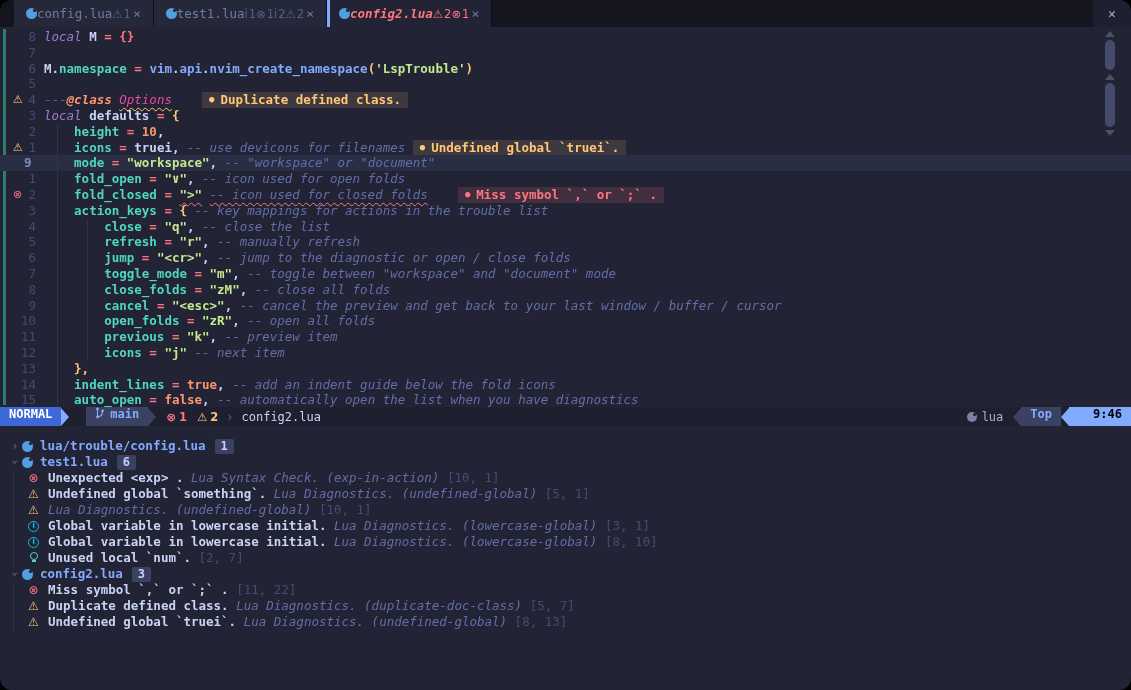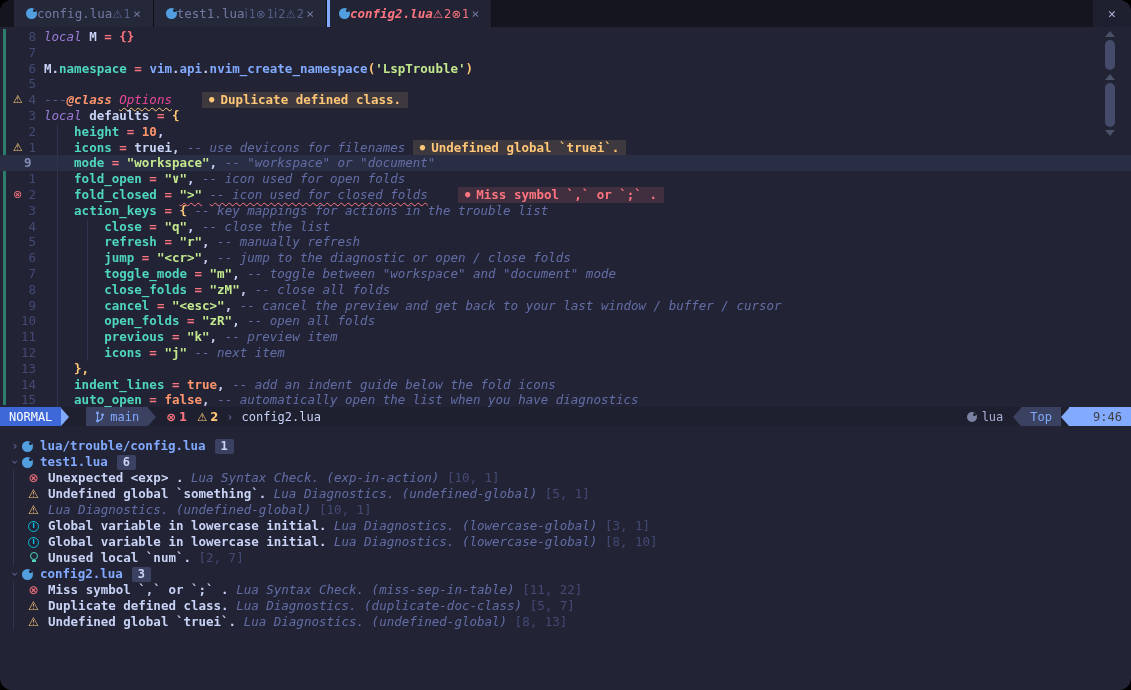--- a/index.html
+++ b/index.html
@@ -62,36 +62,36 @@
   .virt .bullet{font-size:9px;margin-right:6px}
 
   
   .scrollbar{position:absolute;right:15px;top:0;width:12px}
   .sb-arrow{position:absolute;left:1px;width:0;height:0;border-left:5px solid transparent;border-right:5px solid transparent}
   .sb-up{border-bottom:6px solid #4a5168} .sb-down{border-top:6px solid #4a5168}
   .sb-thumb{position:absolute;left:1px;width:10px;background:#454b6b;border-radius:5px}
 
   
   .statusline{height:19px;background:var(--bg-dark);display:flex;align-items:center;font-size:12px;color:var(--fg)}
-  .seg{display:flex;align-items:center;height:100%;padding:0 9px;font-weight:normal}
+  .seg{display:flex;height:100%;padding:0 9px;font-weight:bold}
   .seg-mode{background:var(--modebg);color:#fff}
   .arr{width:0;height:0;border-top:9.5px solid transparent;border-bottom:9.5px solid transparent;flex:none}
   .arr-mode{border-left:8px solid var(--blue)}
   .seg-git{background:var(--badge);color:var(--blue);gap:5px}
   .arr-git{border-left:8px solid var(--badge)}
   .sl-diag{display:flex;align-items:center;gap:3px;margin-left:10px;font-weight:bold;font-family:"DejaVu Sans",sans-serif;font-size:11.5px}
   .sl-err{color:var(--red)} .sl-warn{color:var(--yellow)}
   .sl-sep{color:var(--dim);margin:0 8px;font-weight:bold}
   .spacer{flex:1}
   .ft{display:flex;align-items:center;gap:5px;margin-right:10px;color:#a9b1d6}
   .arrl{width:0;height:0;border-top:9.5px solid transparent;border-bottom:9.5px solid transparent;flex:none}
   .arrl-top{border-right:8px solid var(--badge)}
   .seg-top{background:var(--badge);color:var(--blue)}
   .arrl-time{border-right:8px solid var(--blue)}
-  .seg-time{background:var(--blue);color:#404040;min-width:62px;justify-content:flex-end}
+  .seg-time{background:var(--blue);color:#000000;min-width:62px;justify-content:flex-end}
 
   
   .trouble{height:264px;padding-top:12px;font-size:12.5px;line-height:16px}
   .trow{display:flex;align-items:center;height:16px;position:relative;white-space:pre;cursor:pointer}
   .tguide{position:absolute;left:13px;top:0;bottom:0;width:1px;background:var(--guide)}
   .fold{width:14px;margin-left:8px;color:var(--dim);font-weight:bold;text-align:center;flex:none}
   .fold.open{transform:rotate(90deg)}
   .trow .lua-icon{margin:0 7px 0 0}
   .fname{color:var(--blue);font-weight:bold}
   .badge{background:var(--badge);color:var(--fg);font-weight:bold;padding:0 6px;margin-left:9px;border-radius:2px;font-size:12px;line-height:15px}
@@ -242,19 +242,19 @@
     <div id="trouble-rows">
         <div class="trow"><span class="fold">›</span><span class="lua-icon"></span><span class="fname">lua/trouble/config.lua</span><span class="badge">1</span></div>
         <div class="trow"><span class="fold open">›</span><span class="lua-icon"></span><span class="fname">test1.lua</span><span class="badge">6</span></div>
         <div class="trow"><span class="tguide"></span><span class="sev sev-error"><span>⊗</span></span><span class="tmsg">Unexpected &lt;exp&gt; . </span><span class="tsrc">Lua Syntax Check. (exp-in-action) </span><span class="tpos">[10, 1]</span></div>
         <div class="trow"><span class="tguide"></span><span class="sev sev-warn"><span>⚠</span></span><span class="tmsg">Undefined global `something`. </span><span class="tsrc">Lua Diagnostics. (undefined-global) </span><span class="tpos">[5, 1]</span></div>
         <div class="trow"><span class="tguide"></span><span class="sev sev-warn"><span>⚠</span></span><span class="tsrc">Lua Diagnostics. (undefined-global) </span><span class="tpos">[10, 1]</span></div>
         <div class="trow"><span class="tguide"></span><span class="sev sev-info"><span class="ci">i</span></span><span class="tmsg">Global variable in lowercase initial. </span><span class="tsrc">Lua Diagnostics. (lowercase-global) </span><span class="tpos">[3, 1]</span></div>
         <div class="trow"><span class="tguide"></span><span class="sev sev-info"><span class="ci">i</span></span><span class="tmsg">Global variable in lowercase initial. </span><span class="tsrc">Lua Diagnostics. (lowercase-global) </span><span class="tpos">[8, 10]</span></div>
         <div class="trow"><span class="tguide"></span><span class="sev sev-hint"><span class="bulb"></span></span><span class="tmsg">Unused local `num`. </span><span class="tpos">[2, 7]</span></div>
         <div class="trow"><span class="fold open">›</span><span class="lua-icon"></span><span class="fname">config2.lua</span><span class="badge">3</span></div>
-        <div class="trow"><span class="tguide"></span><span class="sev sev-error"><span>⊗</span></span><span class="tmsg">Miss symbol `,` or `;` . </span><span class="tsrc">Lua Syntax Check. (miss-sep-in-table) </span><span class="tpos">[11, 22]</span></div>
+        <div class="trow"><span class="tguide"></span><span class="sev sev-error"><span>⊗</span></span><span class="tmsg">Miss symbol `,` or `;` . </span><span class="tpos">[11, 22]</span></div>
         <div class="trow"><span class="tguide"></span><span class="sev sev-warn"><span>⚠</span></span><span class="tmsg">Duplicate defined class. </span><span class="tsrc">Lua Diagnostics. (duplicate-doc-class) </span><span class="tpos">[5, 7]</span></div>
         <div class="trow"><span class="tguide"></span><span class="sev sev-warn"><span>⚠</span></span><span class="tmsg">Undefined global `truei`. </span><span class="tsrc">Lua Diagnostics. (undefined-global) </span><span class="tpos">[8, 13]</span></div>
       </div>
   </div>
 
 </div>
 
 </body></html>

